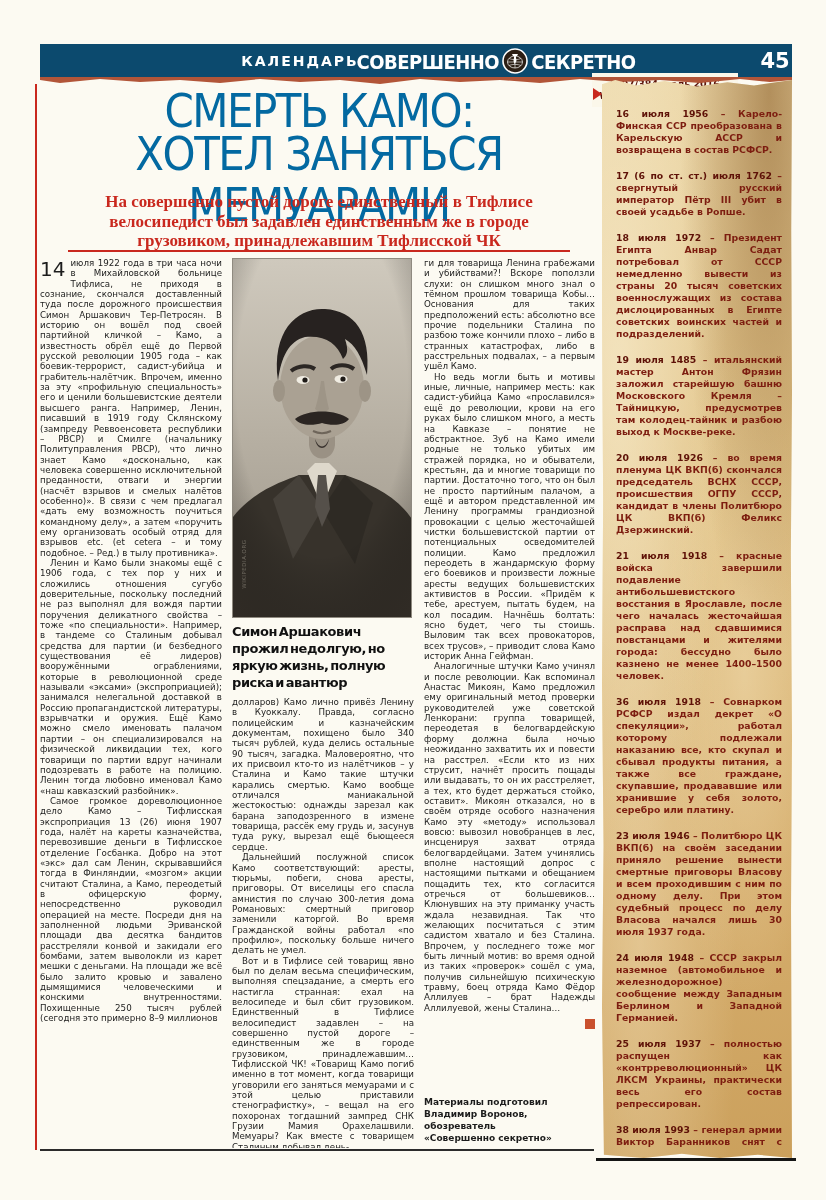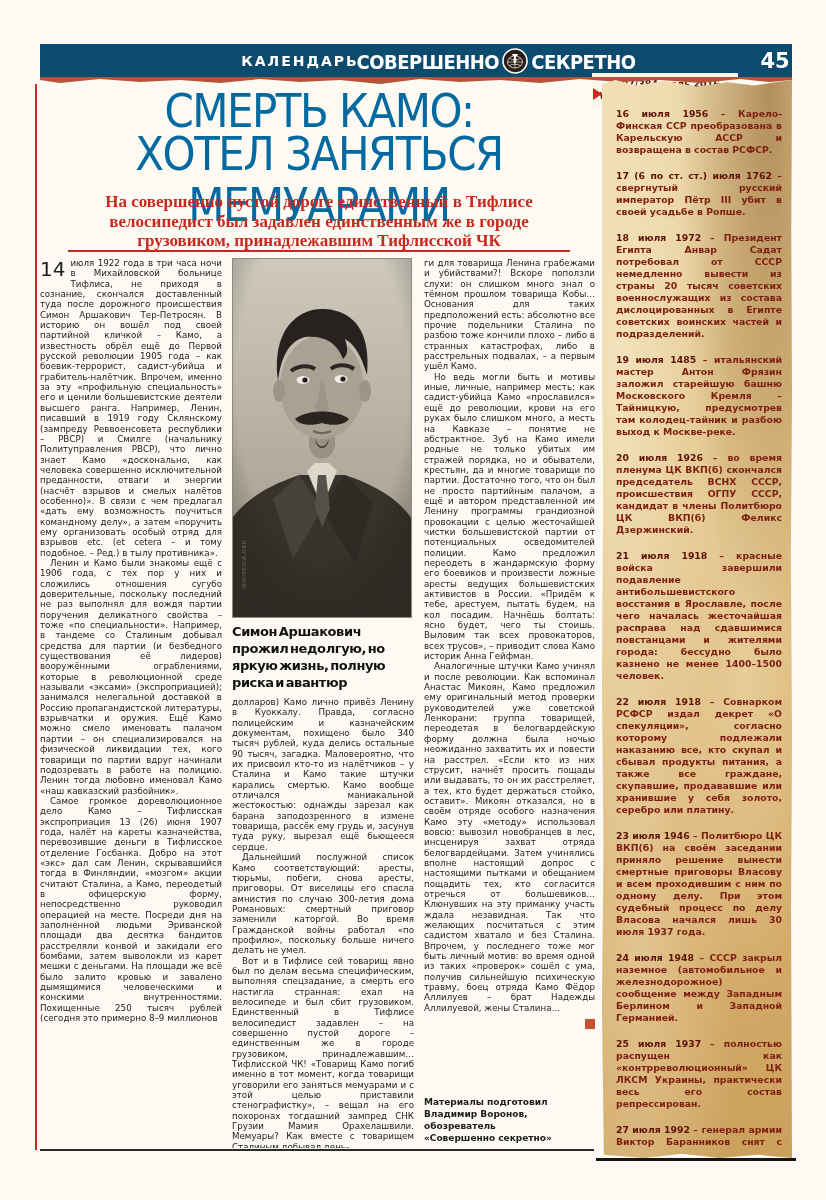--- a/index.html
+++ b/index.html
@@ -187,23 +187,23 @@
 
   <div class="side-marker"></div>
   <div class="sidebar">
     <div class="cal-entries">
       <p class="cal-entry"><span class="cal-date">16 июля 1956</span><span> – Карело-Финская ССР преобразована в Карельскую АССР и возвращена в состав РСФСР.</span></p>
       <p class="cal-entry"><span class="cal-date">17 (6 по ст. ст.) июля 1762</span><span> – свергнутый русский император Пётр III убит в своей усадьбе в Ропше.</span></p>
       <p class="cal-entry"><span class="cal-date">18 июля 1972</span><span> – Президент Египта Анвар Садат потребовал от СССР немедленно вывести из страны 20 тысяч советских военнослужащих из состава дислоцированных в Египте советских воинских частей и подразделений.</span></p>
       <p class="cal-entry"><span class="cal-date">19 июля 1485</span><span> – итальянский мастер Антон Фрязин заложил старейшую башню Московского Кремля – Тайницкую, предусмотрев там колодец-тайник и разбою выход к Москве-реке.</span></p>
       <p class="cal-entry"><span class="cal-date">20 июля 1926</span><span> – во время пленума ЦК ВКП(б) скончался председатель ВСНХ СССР, происшествия ОГПУ СССР, кандидат в члены Политбюро ЦК ВКП(б) Феликс Дзержинский.</span></p>
       <p class="cal-entry"><span class="cal-date">21 июля 1918</span><span> – красные войска завершили подавление антибольшевистского восстания в Ярославле, после чего началась жесточайшая расправа над сдавшимися повстанцами и жителями города: бессудно было казнено не менее 1400–1500 человек.</span></p>
-      <p class="cal-entry"><span class="cal-date">22 июля 1918</span><span> – Совнарком РСФСР издал декрет «О спекуляции», согласно которому подлежали наказанию все, кто скупал и сбывал продукты питания, а также все граждане, скупавшие, продававшие или хранившие у себя золото, серебро или платину.</span></p>
+      <p class="cal-entry"><span class="cal-date">36 июля 1918</span><span> – Совнарком РСФСР издал декрет «О спекуляции», работал которому подлежали наказанию все, кто скупал и сбывал продукты питания, а также все граждане, скупавшие, продававшие или хранившие у себя золото, серебро или платину.</span></p>
       <p class="cal-entry"><span class="cal-date">23 июля 1946</span><span> – Политбюро ЦК ВКП(б) на своём заседании приняло решение вынести смертные приговоры Власову и всем проходившим с ним по одному делу. При этом судебный процесс по делу Власова начался лишь 30 июля 1937 года.</span></p>
       <p class="cal-entry"><span class="cal-date">24 июля 1948</span><span> – СССР закрыл наземное (автомобильное и железнодорожное) сообщение между Западным Берлином и Западной Германией.</span></p>
       <p class="cal-entry"><span class="cal-date">25 июля 1937</span><span> – полностью распущен как «контрреволюционный» ЦК ЛКСМ Украины, практически весь его состав репрессирован.</span></p>
-      <p class="cal-entry"><span class="cal-date">27 июля 1992</span><span> – генерал армии Виктор Баранников снят с поста министра безопасности РФ «за нарушение этических норм» и за «серьёзные недостатки в работе».</span></p>
+      <p class="cal-entry"><span class="cal-date">38 июля 1993</span><span> – генерал армии Виктор Баранников снят с поста министра безопасности РФ «за нарушение этических норм» и за «серьёзные недостатки в работе».</span></p>
 
     </div>
   </div>
   <div class="side-rule"></div>
 
 </div>
 
 </body></html>

